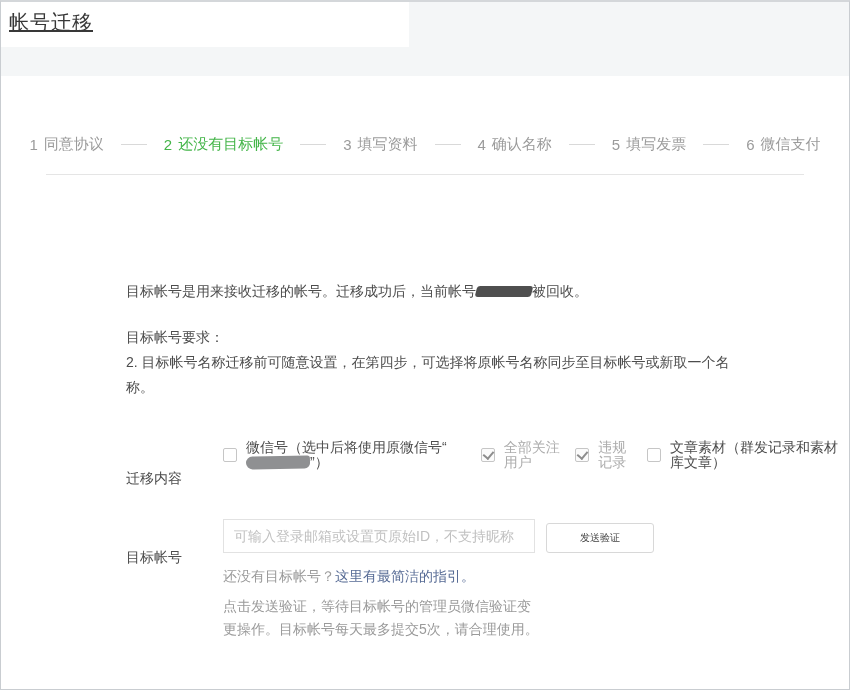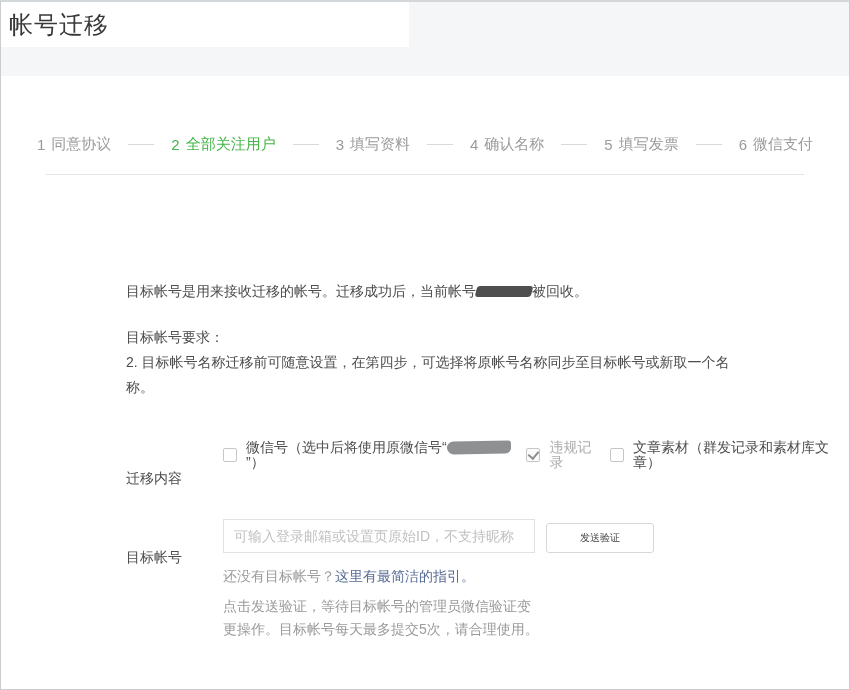--- a/index.html
+++ b/index.html
@@ -8,22 +8,22 @@
 
   .page {
     position:relative; width:850px; height:690px; background:#fff;
     border:1px solid #c9cdd1; border-top:2px solid #d4d7da; overflow:hidden;
   }
 
   
   .header { position:relative; height:74px; background:#f4f6f7; }
   .header-white { position:absolute; left:0; top:0; width:408px; height:45px; background:#ffffff; }
   .page-title {
-    position:absolute; left:8px; top:7px; font-size:24px; font-weight:400;
-    color:#383838; letter-spacing:1px;
+    position:absolute; left:8px; top:7px; font-size:20px; font-weight:400;
+    color:#383838; letter-spacing:1px;text-decoration:underline;
   }
 
   
   .steps {
     margin-top:59px; display:flex; justify-content:center; align-items:center;
     gap:17px; font-size:15px; color:#9b9b9b; white-space:nowrap;
   }
   .step { display:inline-flex; gap:6px; align-items:center; }
   .step.active { color:#44b549; }
   .step-sep { width:26px; height:1px; background:#d9d9d9; }
@@ -93,21 +93,21 @@
   </div>
 
   <div class="steps">
     <span class="step">
       <span>1</span>
       <span>同意协议</span>
     </span>
     <span class="step-sep"></span>
     <span class="step active">
       <span>2</span>
-      <span>全部关注用户</span>
+      <span>还没有目标帐号</span>
     </span>
     <span class="step-sep"></span>
     <span class="step">
       <span>3</span>
       <span>填写资料</span>
     </span>
     <span class="step-sep"></span>
     <span class="step">
       <span>4</span>
       <span>确认名称</span>
@@ -141,20 +141,24 @@
       <div class="form-label">迁移内容</div>
       <div class="checkbox-list">
 
         <div class="checkbox-row">
           <span class="checkbox"></span>
           <span class="opt-label">
             <span>微信号（选中后将使用原微信号“</span><span class="scribble-gray"></span><span>”）</span>
           </span>
         </div>
 
+        <div class="checkbox-row disabled">
+          <span class="checkbox checked"></span>
+          <span class="opt-label">全部关注用户</span>
+        </div>
 
         <div class="checkbox-row disabled">
           <span class="checkbox checked"></span>
           <span class="opt-label">违规记录</span>
         </div>
 
         <div class="checkbox-row">
           <span class="checkbox"></span>
           <span class="opt-label">文章素材（群发记录和素材库文章）</span>
         </div>

